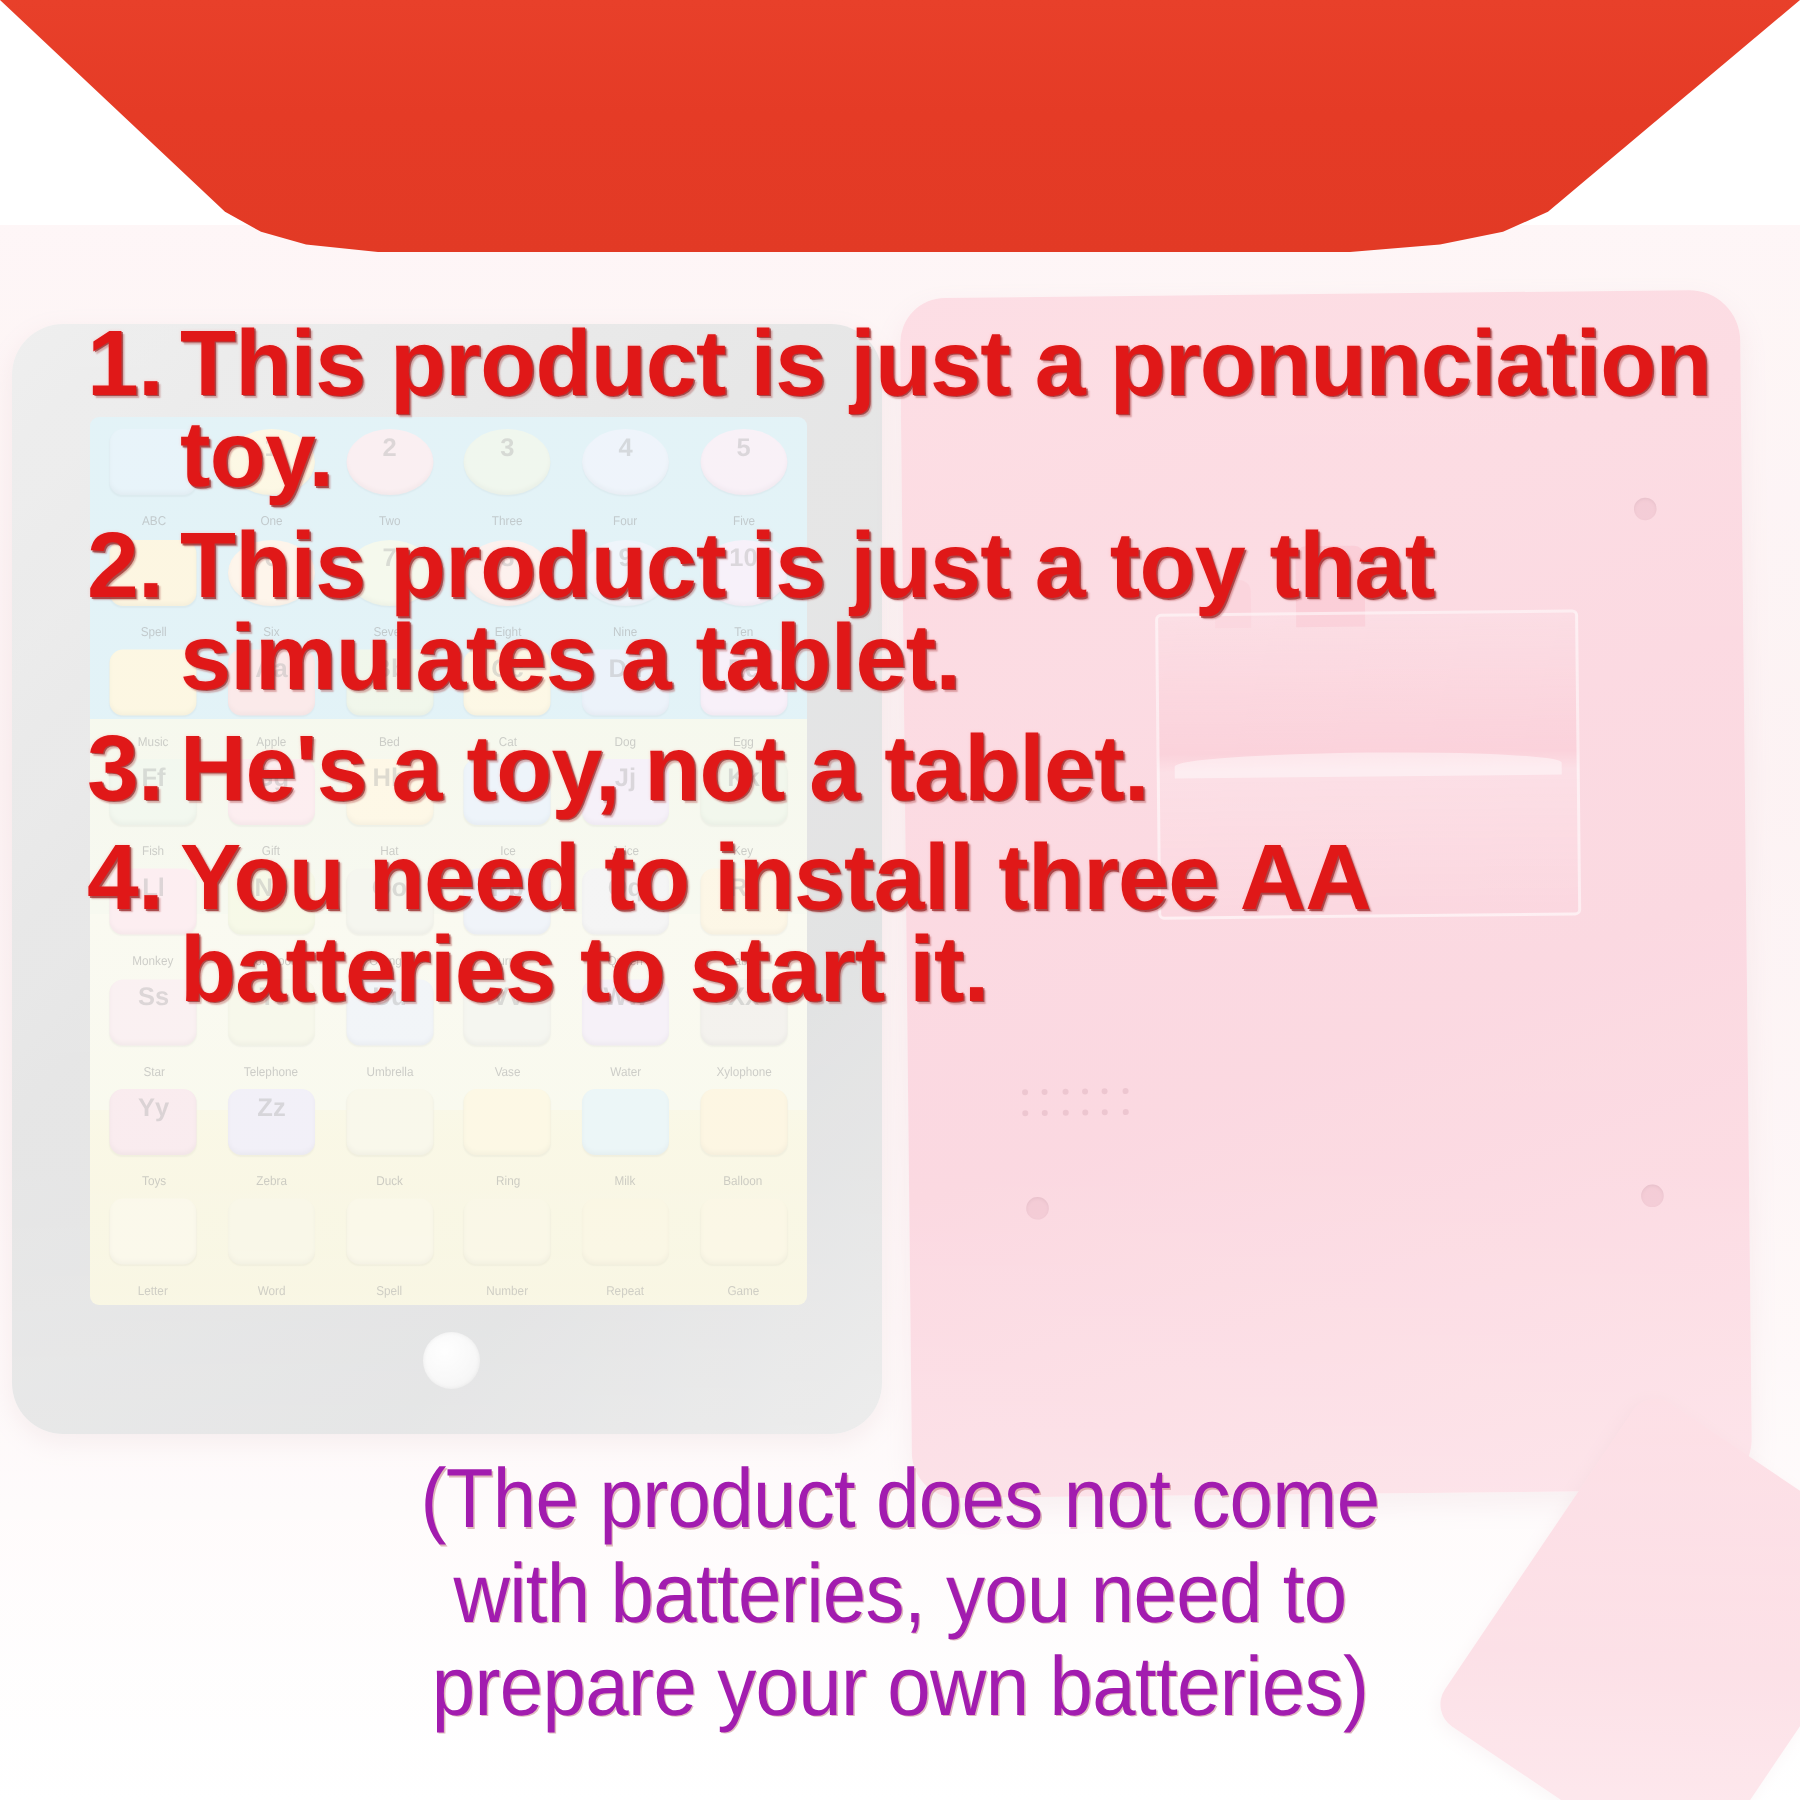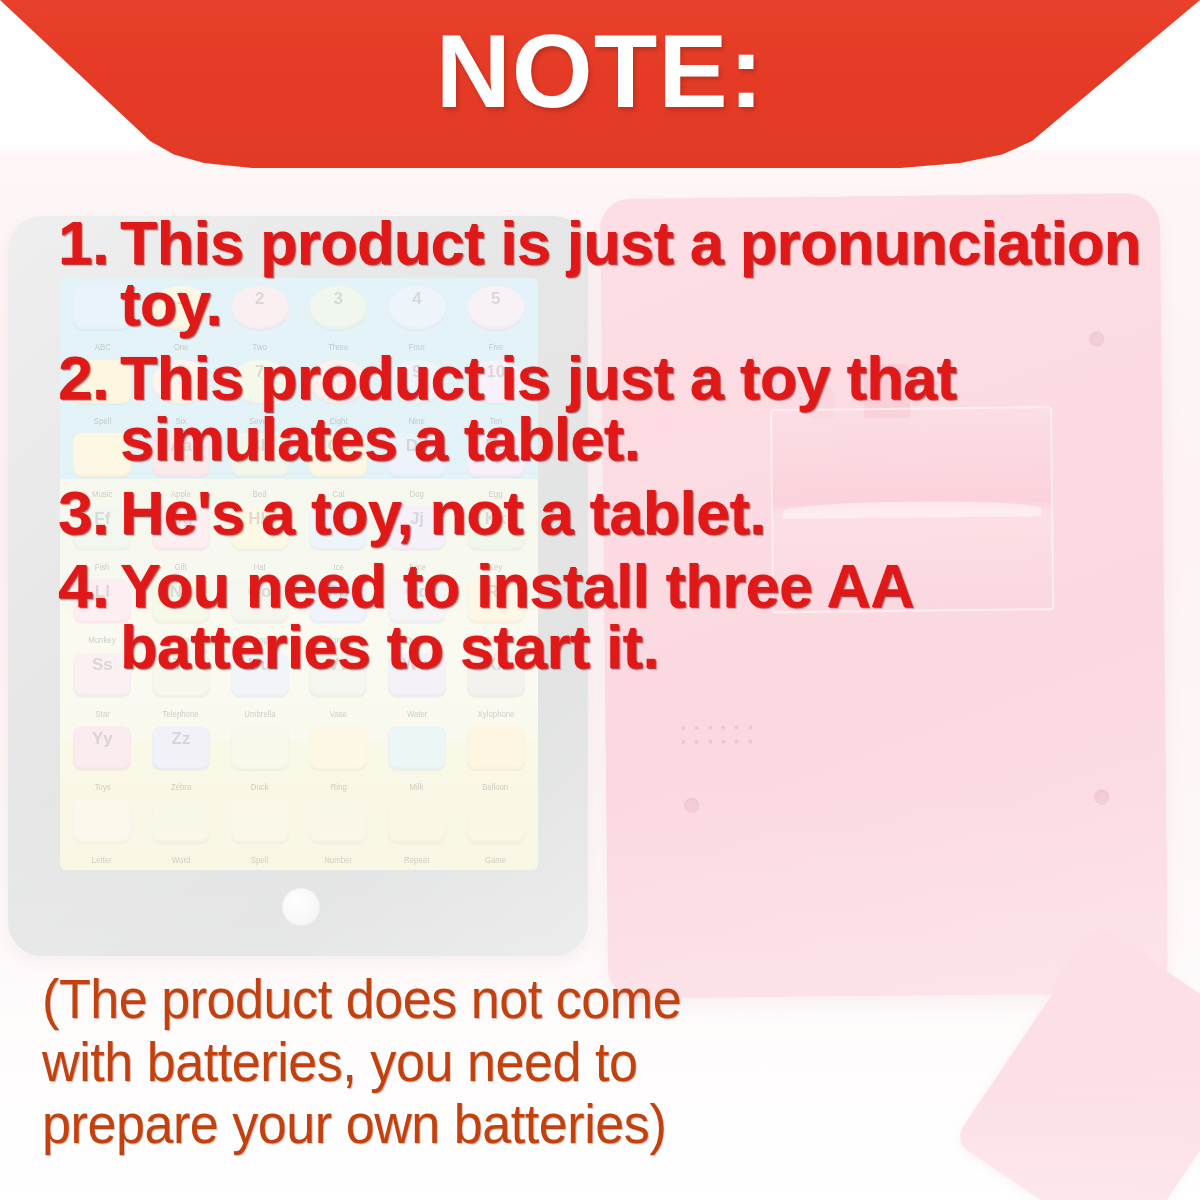--- a/index.html
+++ b/index.html
@@ -247,21 +247,22 @@
     flex: 1 1 auto;
     transform: scaleX(0.985);
     transform-origin: left center;
   }
 
   
   .footnote {
     position: absolute;
     left: 0; top: 968px;
     width: 1200px;
-    color: #c2410c;
+    text-align: center;
+    color: #a21caf;
     font-family: "Liberation Sans", sans-serif;
     font-weight: normal;
     font-size: 56px;
     line-height: 1.12;
     letter-spacing: -0.5px;
     text-shadow: 1px 1px 0 rgba(150,30,35,0.30);
   }
   .footnote .fl {
     display: block;
     transform: scaleX(0.93);
@@ -533,21 +534,20 @@
           <i></i>
       </div>
     </div>
 
     <div class="tablet-small"></div>
 
     <div class="photo-haze"></div>
   </div>
 
   <div class="note-banner"></div>
-  <div class="note-title">NOTE:</div>
 
   <div class="notes-list">
     <div class="note-item">
       <span class="note-num">1.</span>
       <span class="note-text">This product is just a pronunciation toy.</span>
     </div>
     <div class="note-item">
       <span class="note-num">2.</span>
       <span class="note-text">This product is just a toy that simulates a tablet.</span>
     </div>

